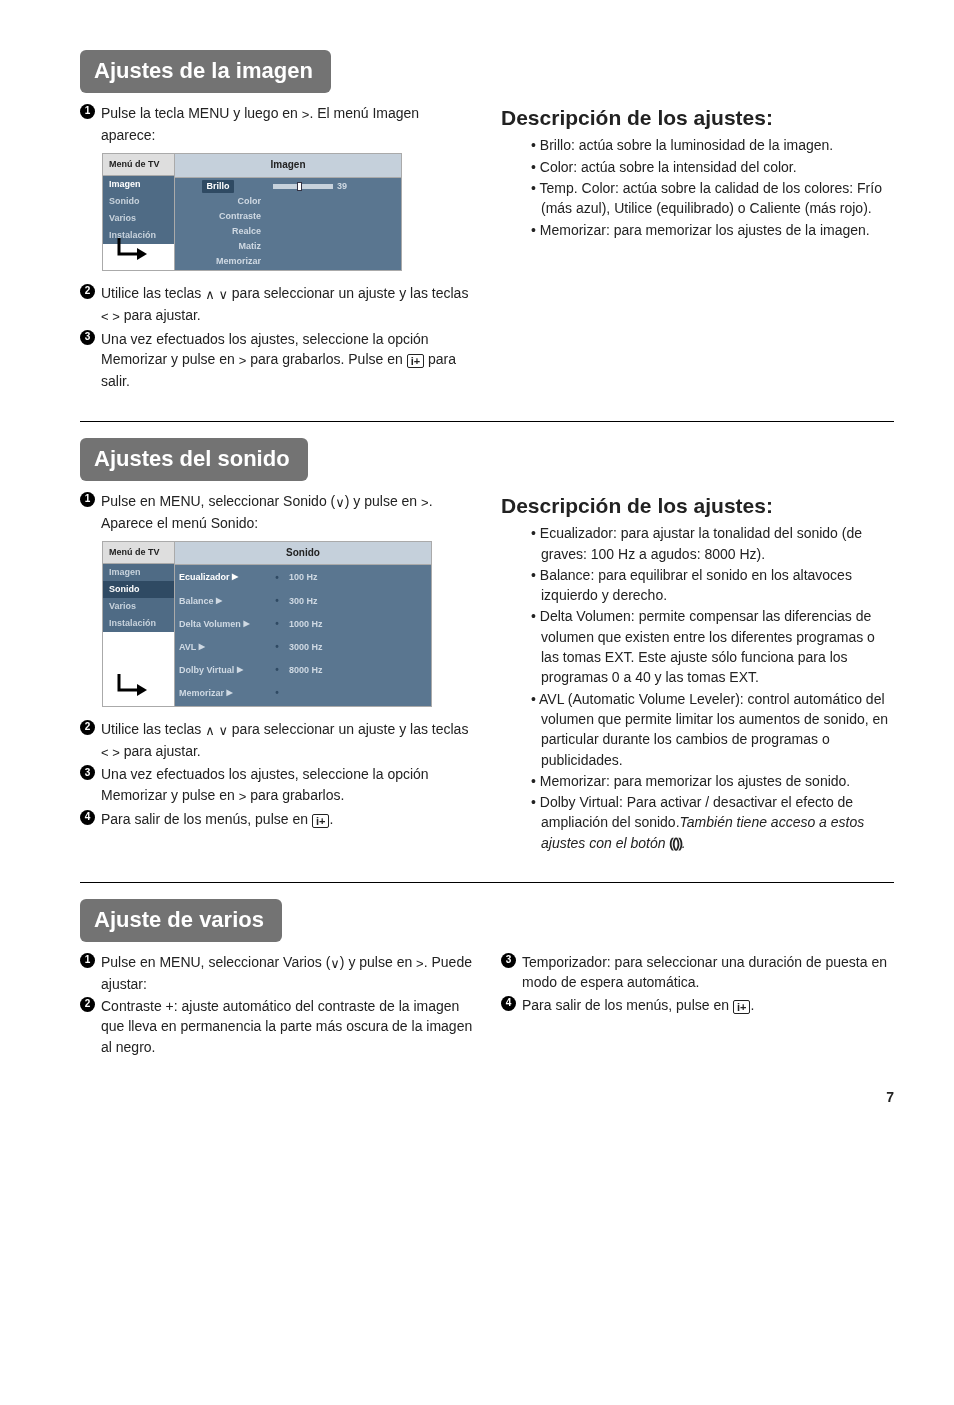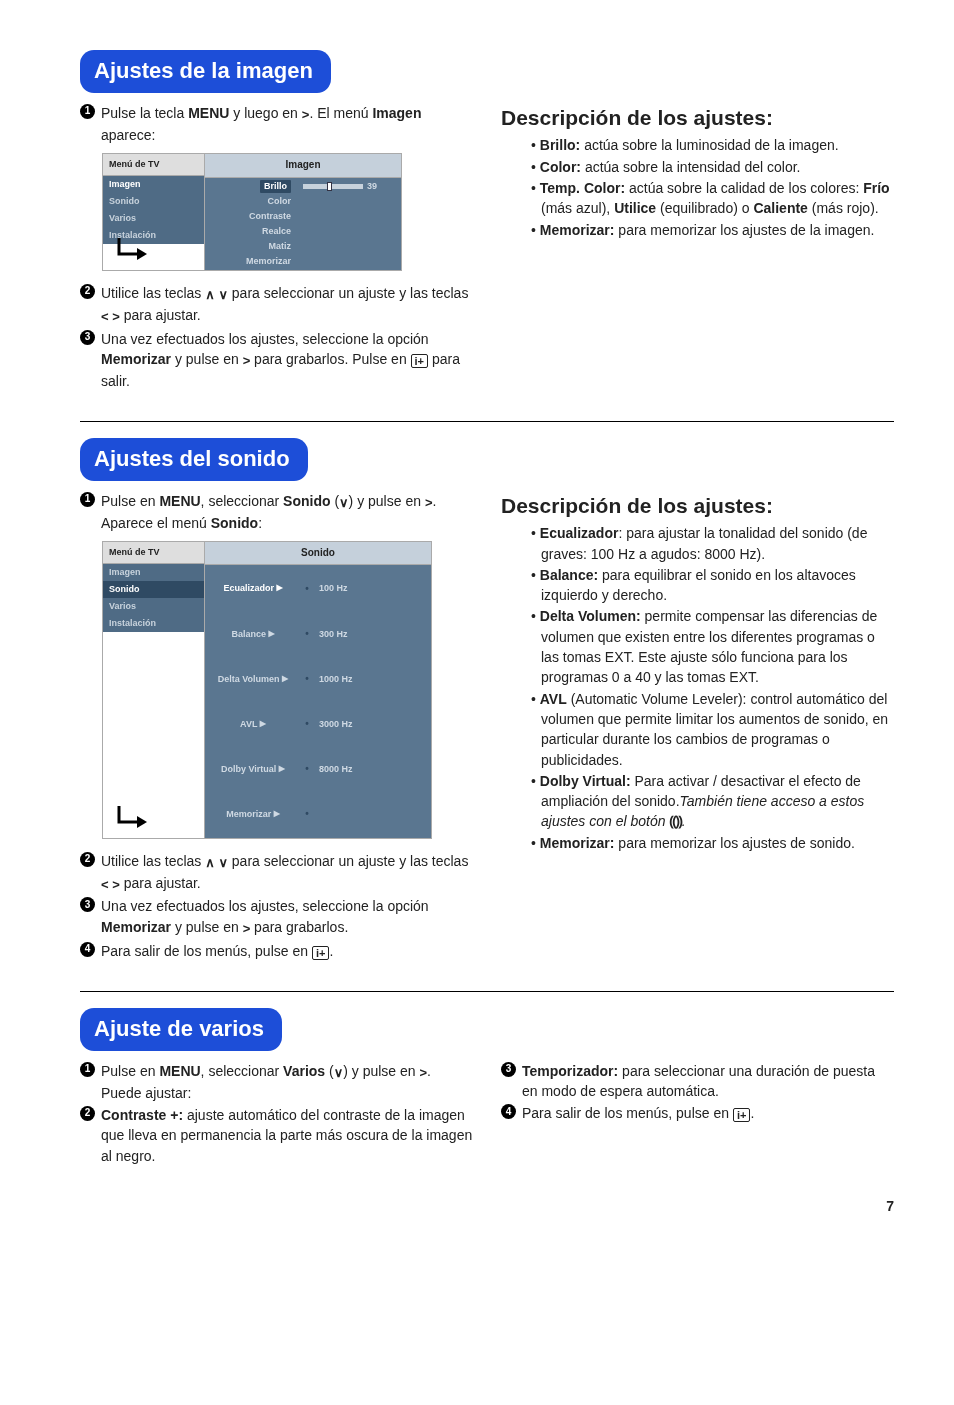--- a/index.html
+++ b/index.html
@@ -9,26 +9,26 @@
     font-family: "Helvetica Neue", Arial, sans-serif;
     font-size: 14px;
     line-height: 1.45;
     color: #222;
     width: 954px;
     background: #fff;
   }
   .section { margin-bottom: 28px; }
   .section-title {
     display: inline-block;
-    background: #1d4ed8;
+    background: #737373;
     color: #fff;
     font-size: 22px;
     font-weight: bold;
     padding: 5px 18px 6px 14px;
-    border-radius: 14px;
+    border-radius: 6px;
     margin: 0 0 10px 0;
   }
   .two-col { display: flex; gap: 28px; }
   .left-col { flex: 1 1 50%; }
   .right-col { flex: 1 1 50%; }
   .num-circle {
     display: inline-flex;
     align-items: center;
     justify-content: center;
     width: 15px;
@@ -38,35 +38,35 @@
     color: #fff;
     font-size: 10px;
     font-weight: bold;
     margin-right: 6px;
     flex-shrink: 0;
     position: relative;
     top: 1px;
   }
   .step { display: flex; margin-bottom: 2px; padding-left: 0; }
   .step-body { flex: 1; }
-  .bold { font-weight: bold; }
+  .bold { font-weight: normal; }
   .italic { font-style: italic; }
   .subhead { font-weight: bold; font-size: 21px; margin-bottom: 2px; }
   .bullets { padding-left: 30px; }
   .bullets .bline { text-indent: -10px; padding-left: 10px; margin-bottom: 1px; }
   .bullets .bline::before { content: "• "; }
   .tv-menu {
     margin: 8px 0 12px 22px;
     border: 1px solid #aaa;
     display: flex;
     font-size: 10px;
     background: #fff;
   }
   .tv-side {
-    width: 102px;
+    width: 72px;
     background: #fff;
     border-right: 1px solid #aaa;
     position: relative;
   }
   .tv-side-header {
     background: #dedede;
     padding: 4px 6px;
     font-weight: bold;
     border-bottom: 1px solid #aaa;
     font-size: 9px;
@@ -100,24 +100,24 @@
     background: #5a7690;
     color: #cfd9e3;
     flex: 1;
     font-weight: bold;
     font-size: 9px;
     padding: 1px 0;
     min-height: 74px;
   }
   .tv-row { display: flex; align-items: center; }
   .tv-label { width: 92px; text-align: right; padding: 1px 6px 1px 0; }
-  .tv-label.sel { color: #fff; }
+  .tv-label.sel { color: #fff; text-align: center; }
   .tv-label .boxed { background: #2f4a63; padding: 0 4px; display: inline-block; border-radius: 1px; }
   .tv-col3 { display: flex; align-items: center; }
-  .tv-col3 .c1 { width: 96px; text-align: center; padding: 16px 4px; }
+  .tv-col3 .c1 { width: 96px; text-align: left; padding: 5px 4px; }
   .tv-col3 .c2 { width: 12px; text-align: center; color: #2f4a63; font-size: 10px; line-height: 12px; }
   .tv-col3 .c3 { padding: 1px 6px; }
   .tv-col3.hl .c1 { color: #fff; }
   .tv-col3 .tri { font-size: 8px; vertical-align: 1px; }
   .slider {
     display: inline-flex; align-items: center; gap: 4px; margin-left: 6px;
   }
   .slider-track { width: 60px; height: 5px; background: #c7d2dc; position: relative; }
   .slider-knob { position: absolute; left: 40%; top: -2px; width: 5px; height: 9px; background: #fff; border: 1px solid #334; }
   .icon-box {
@@ -306,22 +306,22 @@
       </div>
     </div>
 
     <div class="right-col">
       <div class="subhead">Descripción de los ajustes:</div>
       <div class="bullets">
         <div class="bline"><span class="bold">Ecualizador</span><span>: para ajustar la tonalidad del sonido (de graves: 100 Hz a agudos: 8000 Hz).</span></div>
         <div class="bline"><span class="bold">Balance:</span><span> para equilibrar el sonido en los altavoces izquierdo y derecho.</span></div>
         <div class="bline"><span class="bold">Delta Volumen:</span><span> permite compensar las diferencias de volumen que existen entre los diferentes programas o las tomas EXT. Este ajuste sólo funciona para los programas 0 a 40 y las tomas EXT.</span></div>
         <div class="bline"><span class="bold">AVL</span><span> (Automatic Volume Leveler): control automático del volumen que permite limitar los aumentos de sonido, en particular durante los cambios de programas o publicidades.</span></div>
+        <div class="bline"><span class="bold">Memorizar:</span><span> para memorizar los ajustes de sonido.</span></div>
         <div class="bline"><span class="bold">Dolby Virtual:</span><span> Para activar / desactivar el efecto de ampliación del sonido.</span><span class="italic">También tiene acceso a estos ajustes con el botón </span><span class="spk-icon">⸨⸩</span><span class="italic">.</span></div>
-        <div class="bline"><span class="bold">Memorizar:</span><span> para memorizar los ajustes de sonido.</span></div>
       </div>
     </div>
   </div>
 </div>
 
 <hr class="sep">
 
 <div class="section">
   <div class="section-title">Ajuste de varios</div>
   <div class="two-col">

